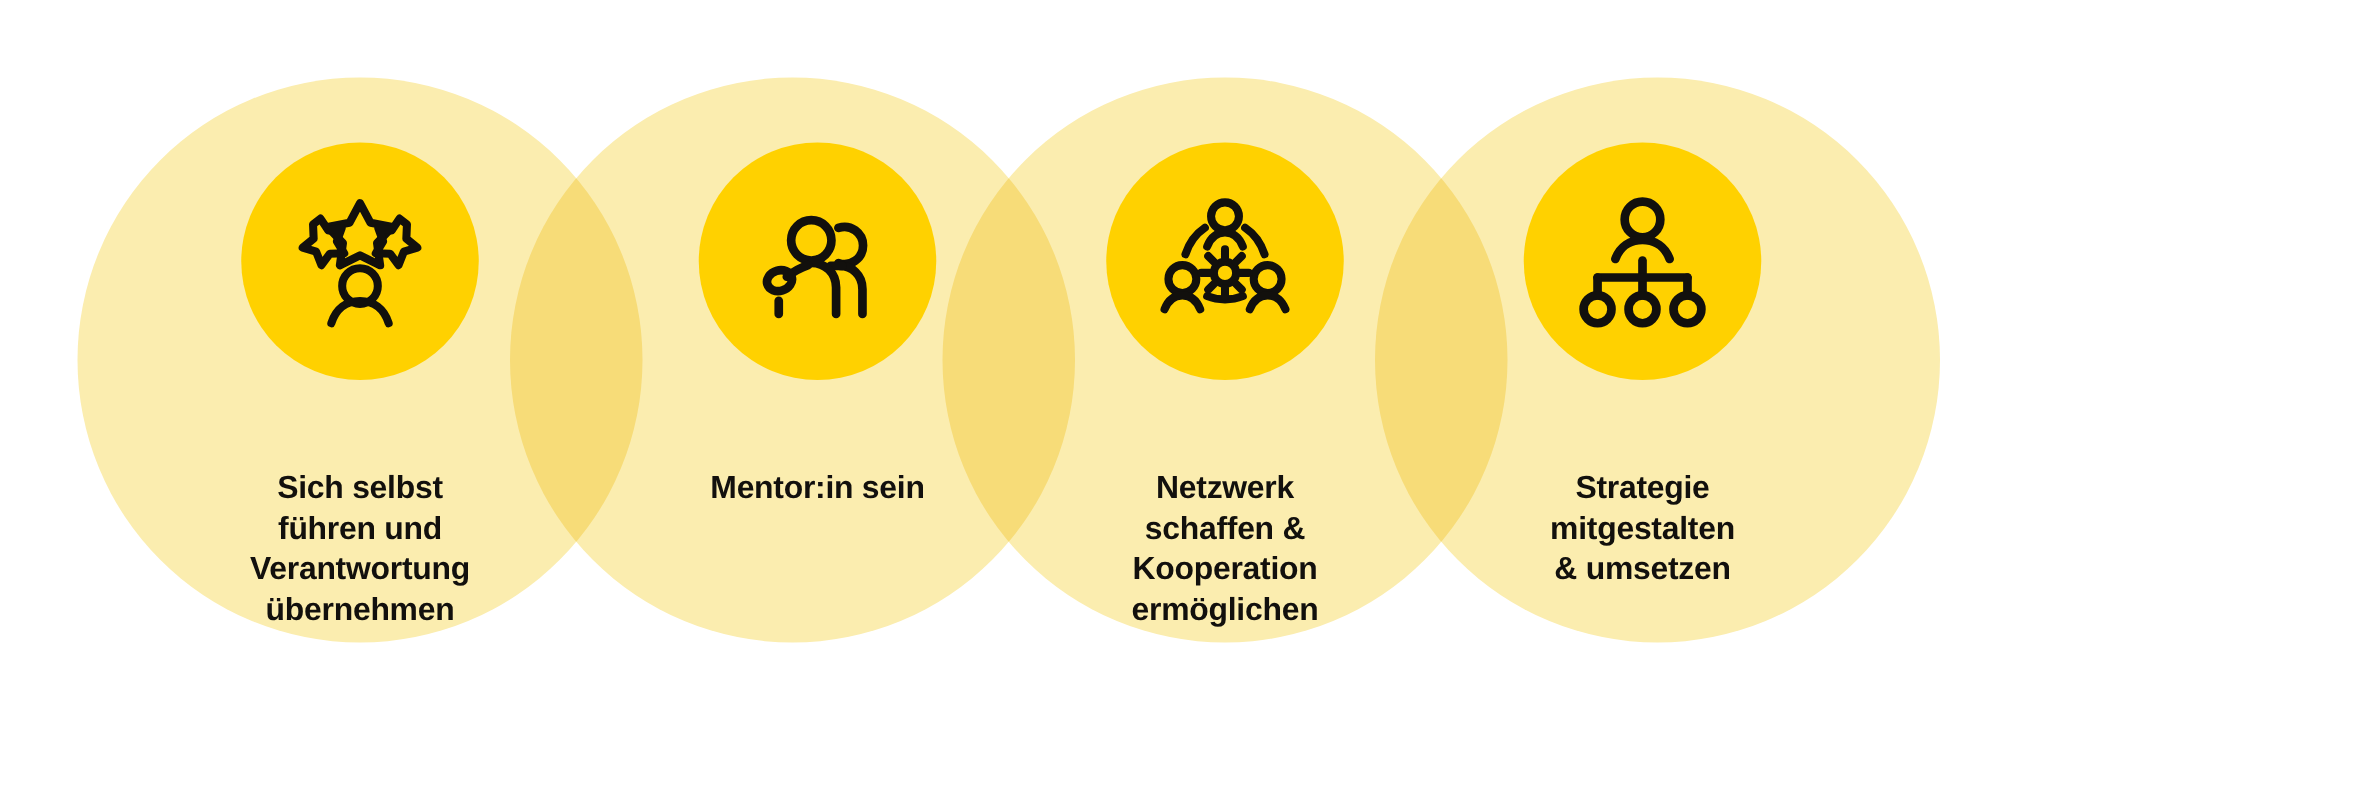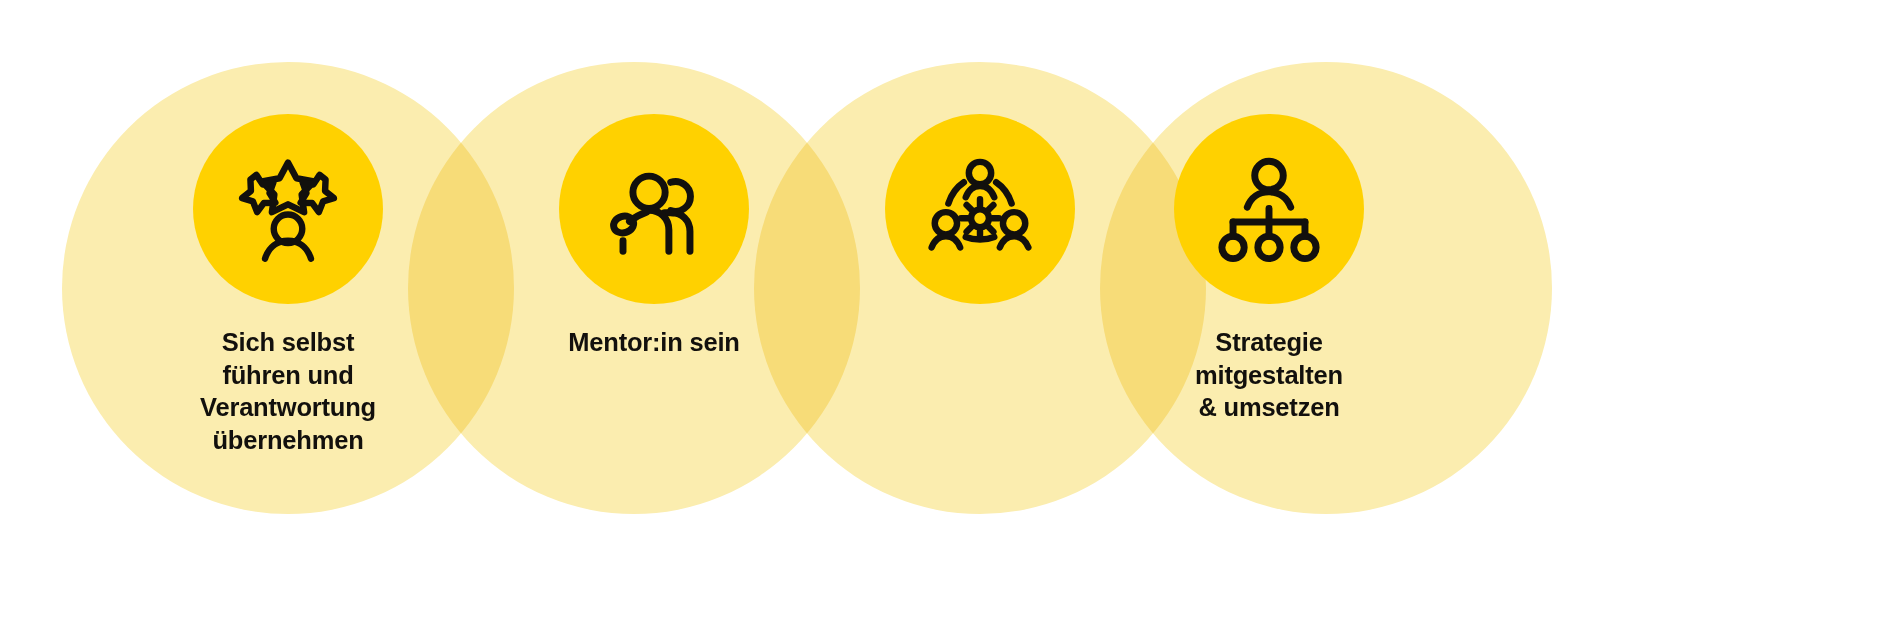--- a/index.html
+++ b/index.html
@@ -61,21 +61,21 @@
     flex: 0 0 auto;
   }
 
   .badge svg {
     width: 124px;
     height: 124px;
     display: block;
   }
 
   .caption {
-    margin-top: 22px;
+    margin-top: 70px;
     text-align: center;
     color: #12100d;
     font-family: "Liberation Sans", sans-serif;
     font-weight: bold;
     font-size: 25.5px;
     line-height: 1.28;
     letter-spacing: -0.2px;
     width: 330px;
     white-space: pre-line;
   }
@@ -159,23 +159,27 @@
           <path d="M38.5 72.5 C42 73.9 46 74.6 50 74.6 C54 74.6 58 73.9 61.5 72.5"></path>
 
           <circle cx="50" cy="57.5" r="7.2"></circle>
           <path d="M50 42.2 L50 47.5 M50 67.5 L50 72.8
                    M34.7 57.5 L40 57.5 M60 57.5 L65.3 57.5
                    M39.2 46.7 L43 50.5 M57 64.5 L60.8 68.3
                    M60.8 46.7 L57 50.5 M43 64.5 L39.2 68.3"></path>
         </svg>
       </span>
     </div>
-  </div>
-
-  <div class="node" style="left:1043px;align-items:center;">
+    <div class="caption">Netzwerk
+schaffen &amp;
+Kooperation
+ermöglichen</div>
+  </div>
+
+  <div class="node" style="left:1088px;align-items:center;">
     <div class="badge">
       <span>
         <svg viewBox="0 0 100 100" fill="none" stroke="#12100d" stroke-width="5.6" stroke-linecap="round" stroke-linejoin="round">
 
           <circle cx="50" cy="23" r="11.5"></circle>
 
           <path d="M32.5 48.5 C35.5 40.5 42 36.2 50 36.2 C58 36.2 64.5 40.5 67.5 48.5"></path>
 
           <path d="M50 49.5 L50 72"></path>
 

